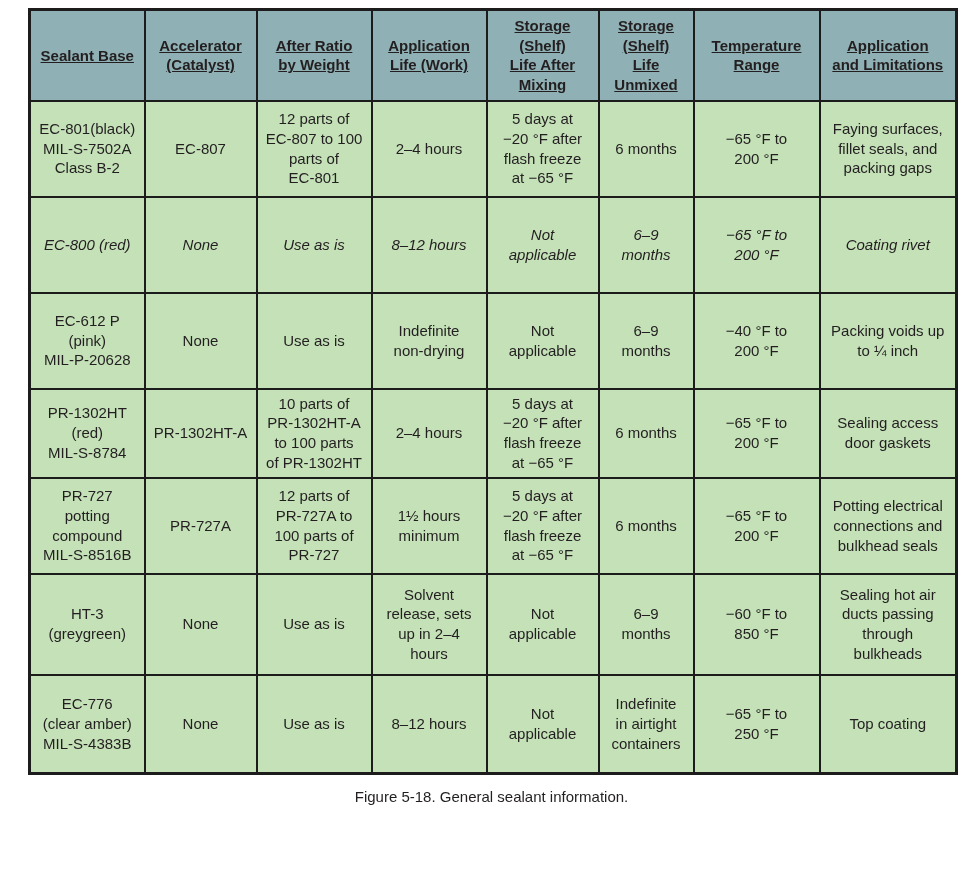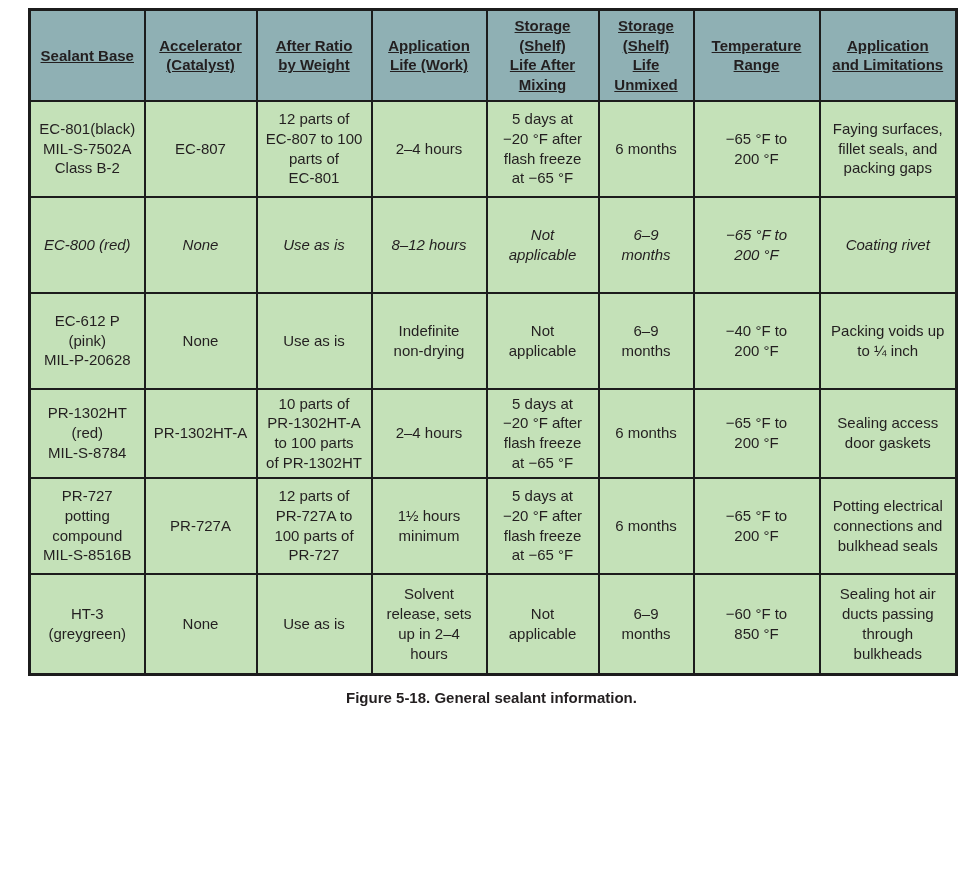--- a/index.html
+++ b/index.html
@@ -53,21 +53,21 @@
   tbody tr:nth-child(3) { height: 96px; }
   tbody tr:nth-child(4) { height: 68px; }
   tbody tr:nth-child(5) { height: 96px; }
   tbody tr:nth-child(6) { height: 101px; }
   tbody tr:nth-child(7) { height: 99px; }
   .caption {
     margin-top: 13px;
     width: 927px;
     margin-left: 28px;
     text-align: center;
-    font-weight: bold;
+    font-weight: normal;
     font-size: 15px;
     color: var(--text, #231f20);
   }
 </style>
 </head>
 <body>
 
 <div class="page">
 
   <table class="sealant">
@@ -212,18 +212,34 @@
 applicable</td>
           <td>6–9
 months</td>
           <td>−60 °F to
 850 °F</td>
           <td>Sealing hot air
 ducts passing
 through
 bulkheads</td>
         </tr>
+        <tr>
+          <td>EC-776
+(clear amber)
+MIL-S-4383B</td>
+          <td>None</td>
+          <td>Use as is</td>
+          <td>8–12 hours</td>
+          <td>Not
+applicable</td>
+          <td>Indefinite
+in airtight
+containers</td>
+          <td>−65 °F to
+250 °F</td>
+          <td>Top coating</td>
+        </tr>
       </tbody>
   </table>
 
   <div class="caption">Figure 5-18. General sealant information.</div>
 
 </div>
 
 </body></html>

